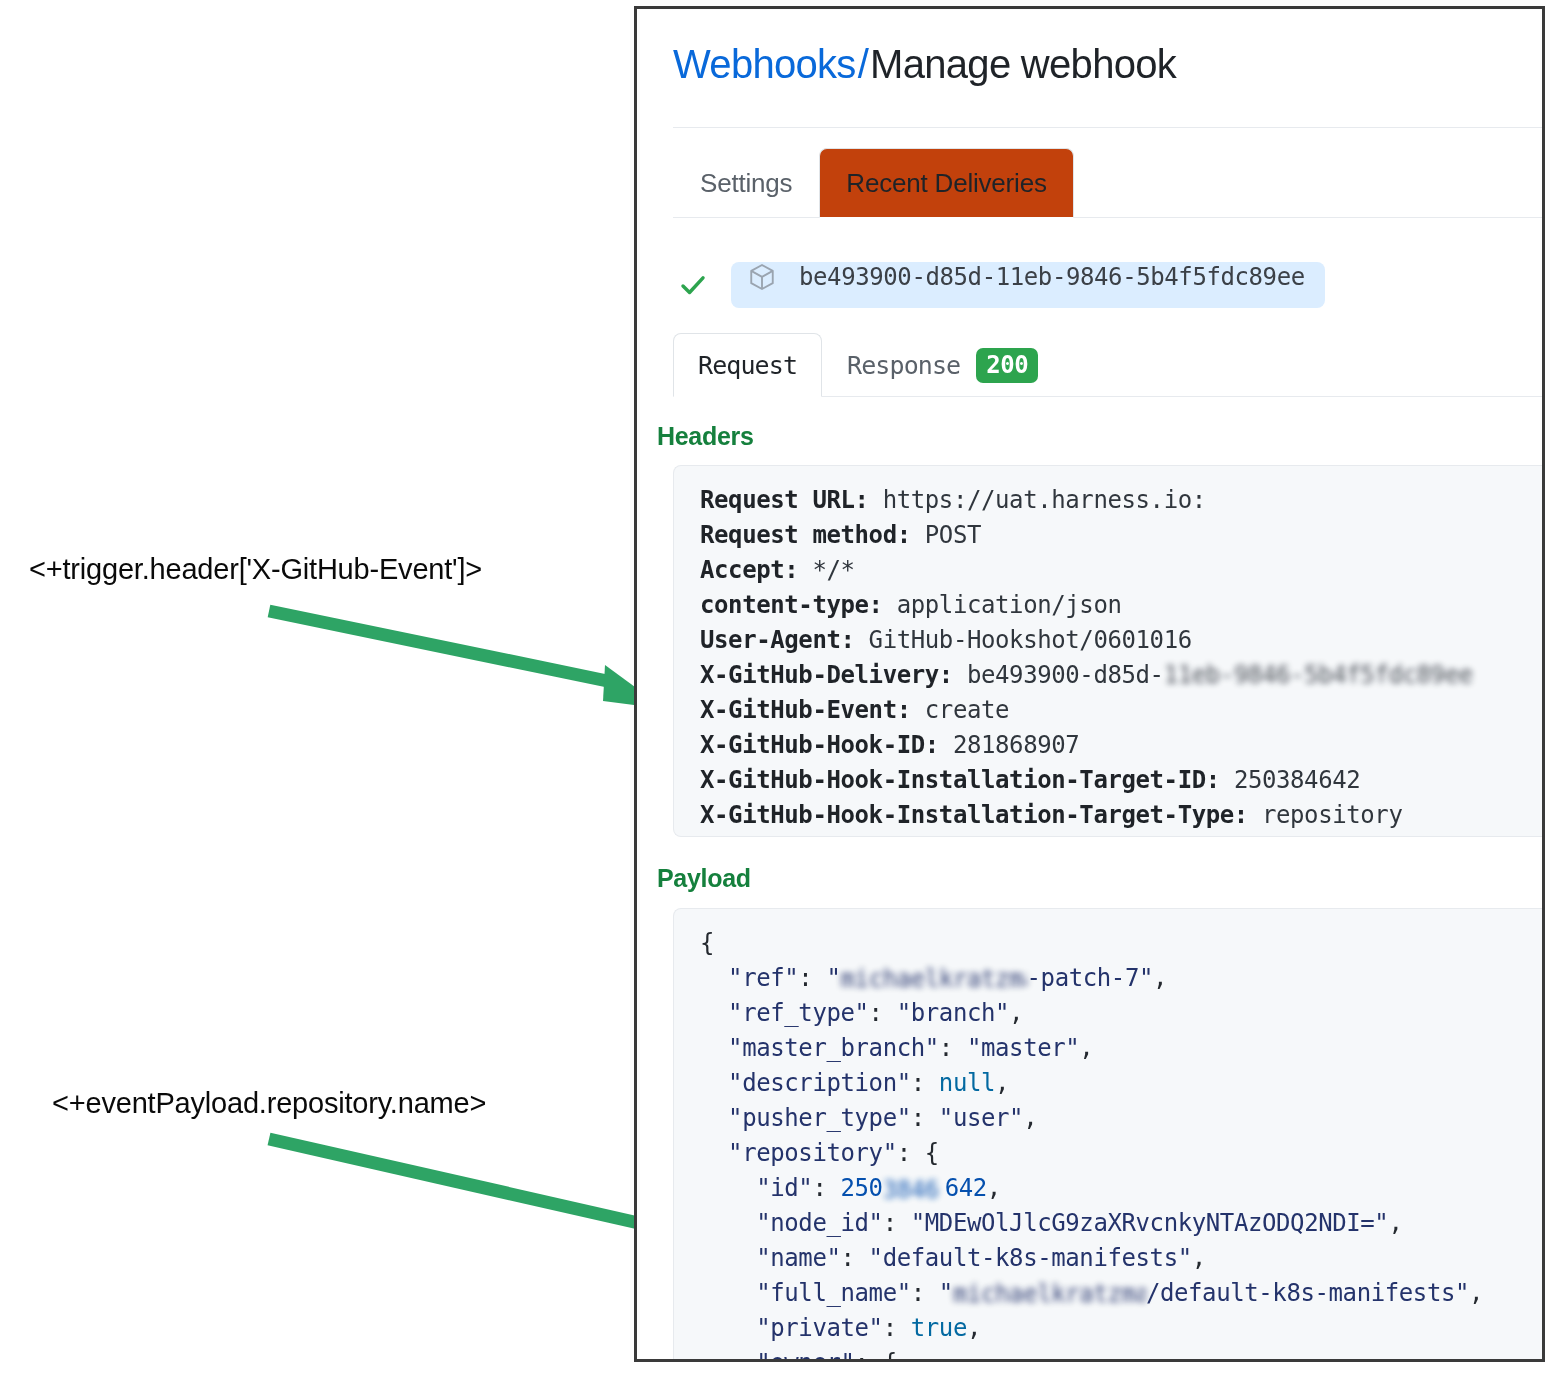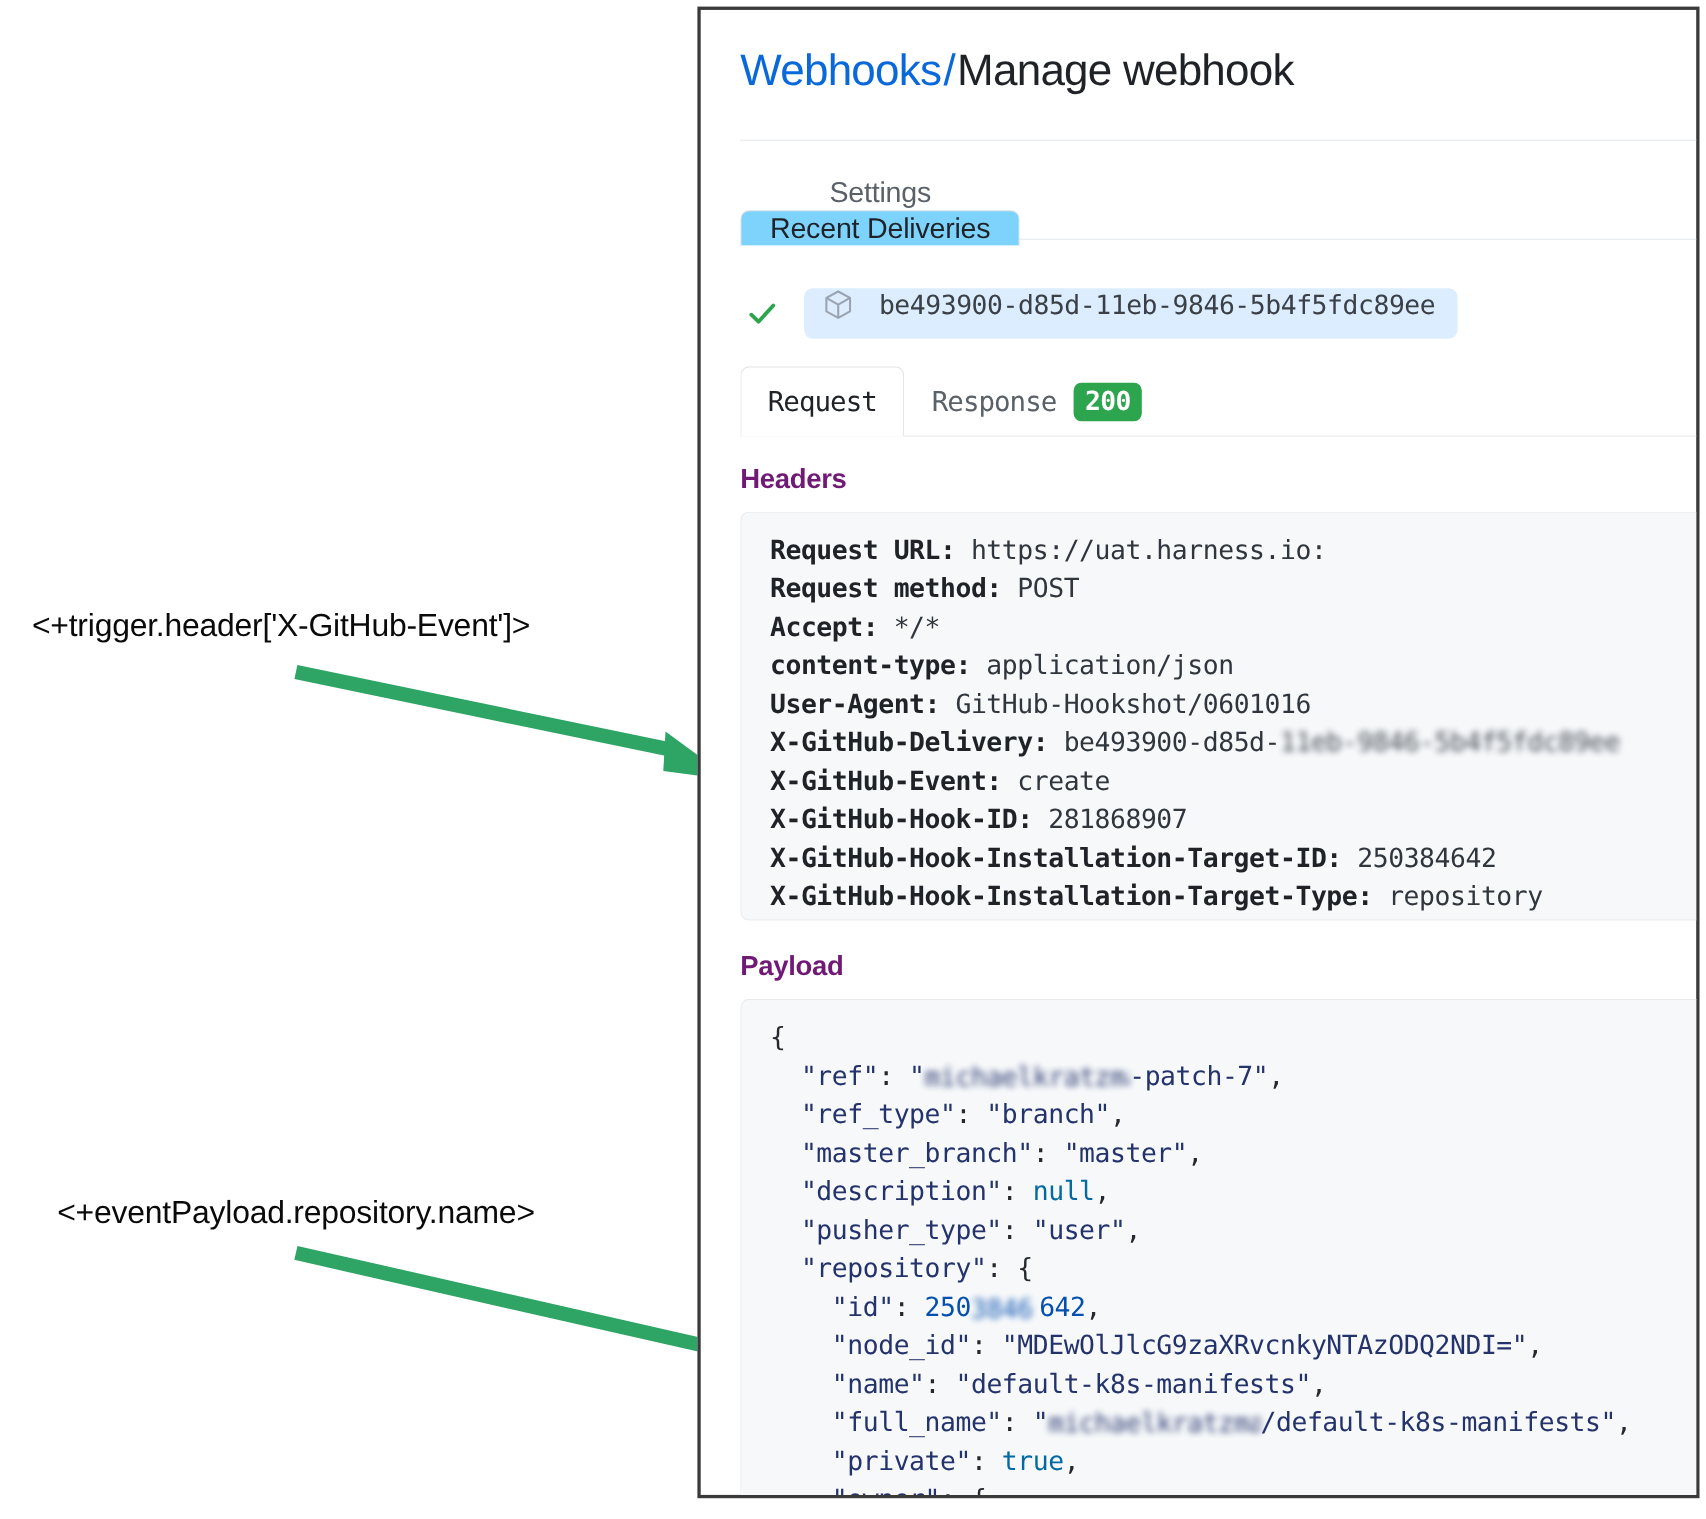--- a/index.html
+++ b/index.html
@@ -72,42 +72,41 @@
     right: -20px;
     height: 1px;
     background: #e7eaee;
   }
   #hr-under-breadcrumb { top: 118px; }
 
   
   #outer-tabs {
     position: absolute;
     left: 36px;
-    top: 150px;
+    top: 139px;
     height: 70px;
     display: flex;
     align-items: stretch;
-    flex-direction: column;
   }
   .otab {
     display: flex;
     align-items: center;
     justify-content: center;
     box-sizing: border-box;
     font-size: 26px;
     color: #5a6169;
     padding: 0 26px;
     background: transparent;
     border: 1px solid transparent;
     border-bottom: none;
     letter-spacing: -0.2px;
   }
   .otab.active {
     color: #1f2328;
-    background: #7dd3fc;
+    background: #c2410c;
     border: 1px solid #e0e4e8;
     border-bottom: 1px solid #ffffff;
     border-radius: 8px 8px 0 0;
     position: relative;
     z-index: 3;
   }
   #hr-under-outer-tabs { top: 208px; }
 
   
   #delivery-row {
@@ -180,24 +179,24 @@
     font-weight: bold;
     padding: 5px 10px 6px;
     line-height: 1;
     letter-spacing: -0.5px;
   }
   #hr-under-inner-tabs { top: 387px; }
 
   
   .section-title {
     position: absolute;
-    left: 36px;
+    left: 20px;
     font-size: 25px;
     font-weight: bold;
-    color: #701a75;
+    color: #15803d;
     letter-spacing: -0.3px;
   }
   #title-headers { top: 413px; }
   #title-payload { top: 855px; }
 
   
   .code-box {
     position: absolute;
     left: 36px;
     right: -30px;

